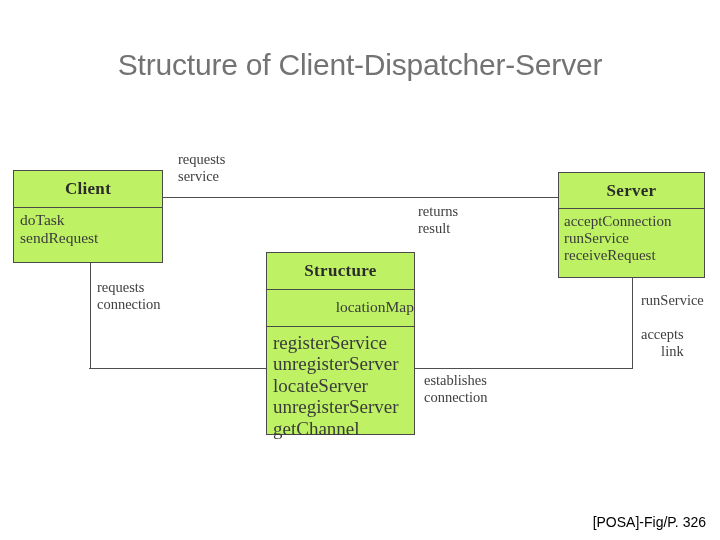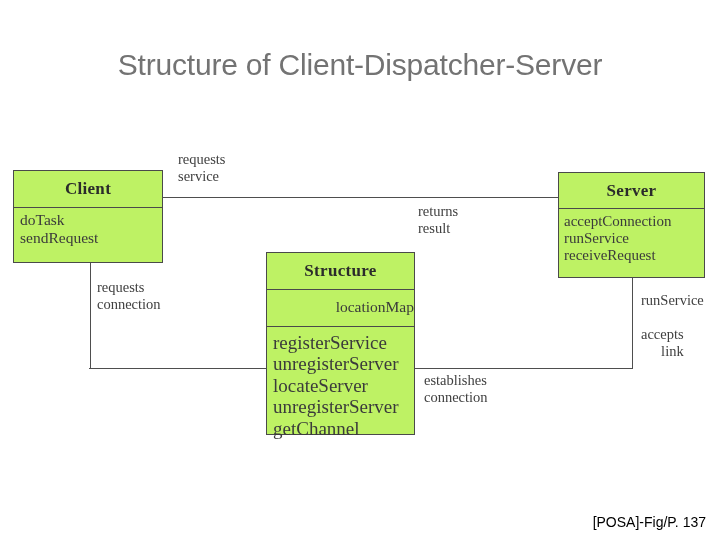--- a/index.html
+++ b/index.html
@@ -251,15 +251,15 @@
       <div>runService</div>
     </div>
 
     <div class="edge-label" id="label-accepts-link">
       <div>accepts</div>
       <div>link</div>
     </div>
 
   </div>
 
-  <div class="source-caption">[POSA]-Fig/P. 137</div>
+  <div class="source-caption">[POSA]-Fig/P. 326</div>
 
 </div>
 
 </body></html>

